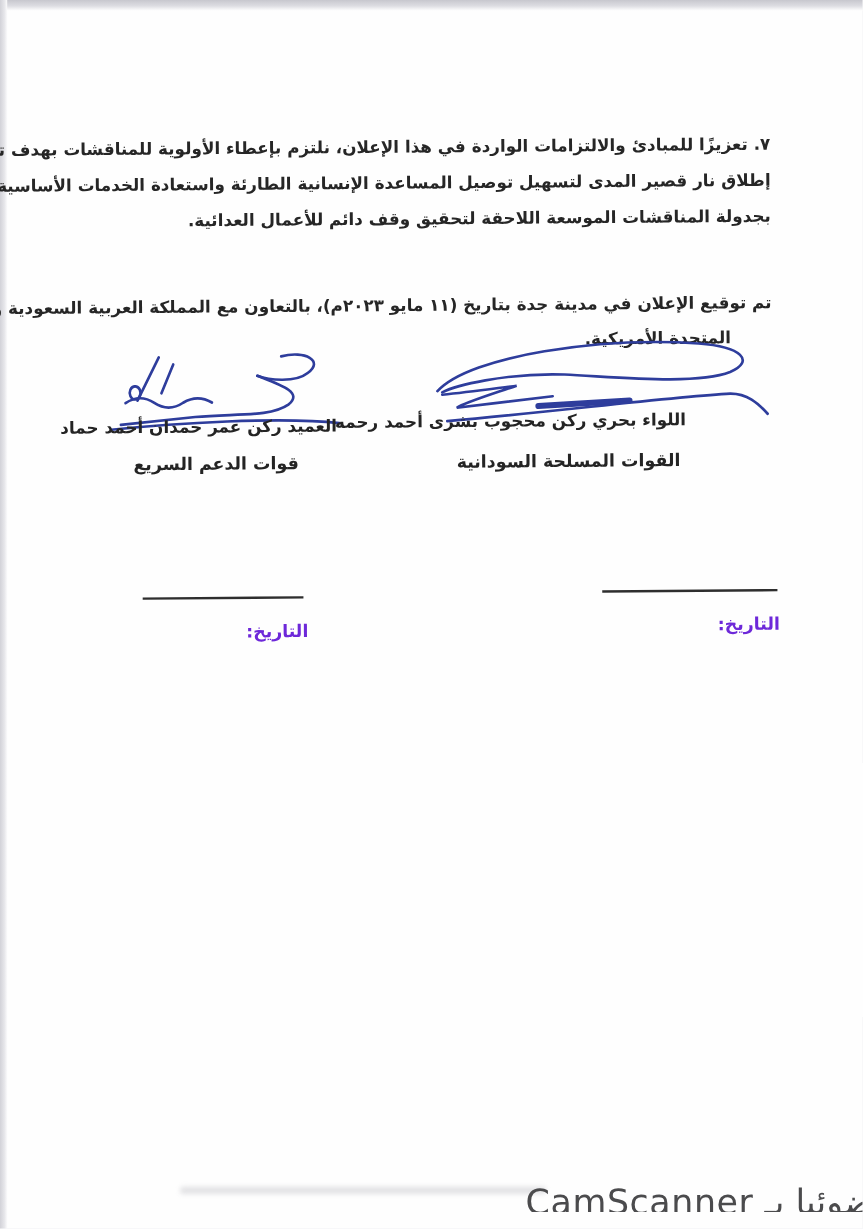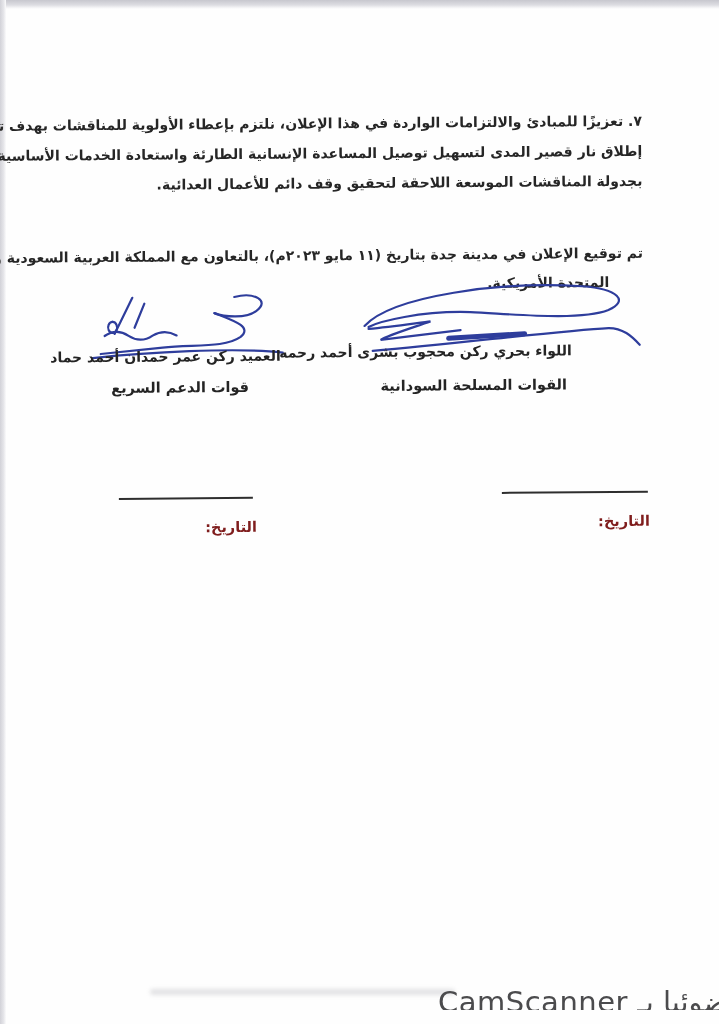--- a/index.html
+++ b/index.html
@@ -34,21 +34,21 @@
   .sig-rsf{left:86px;top:290px;width:205px;height:80px;}
   .sig-name{position:absolute;direction:rtl;white-space:nowrap;font-size:14px;color:#242424;}
   .name-saf{right:146px;top:344px;}
   .name-rsf{right:437px;top:347px;}
   .sig-org{position:absolute;direction:rtl;white-space:nowrap;font-size:14.5px;color:#242424;}
   .org-saf{right:151px;top:378px;}
   .org-rsf{right:469px;top:378px;}
   .rule{position:absolute;height:0;border-top:2px solid #2e2e2e;}
   .rule-saf{left:502px;top:493px;width:146px;}
   .rule-rsf{left:119px;top:496px;width:134px;}
-  .date-label{position:absolute;direction:rtl;font-size:14.5px;color:#7f1d1d;white-space:nowrap;}
+  .date-label{position:absolute;direction:rtl;font-size:14.5px;color:#6d28d9;white-space:nowrap;}
   .date-saf{left:598px;top:515px;}
   .date-rsf{left:205px;top:518px;}
   .smudge{
     position:absolute;left:150px;top:989px;width:305px;height:6px;
     background:#b4b4ba;opacity:.38;filter:blur(2px);border-radius:3px;
   }
   .watermark-clip{
     position:absolute;left:0;top:988px;width:719px;height:22px;overflow:hidden;
   }
   .watermark-text{

